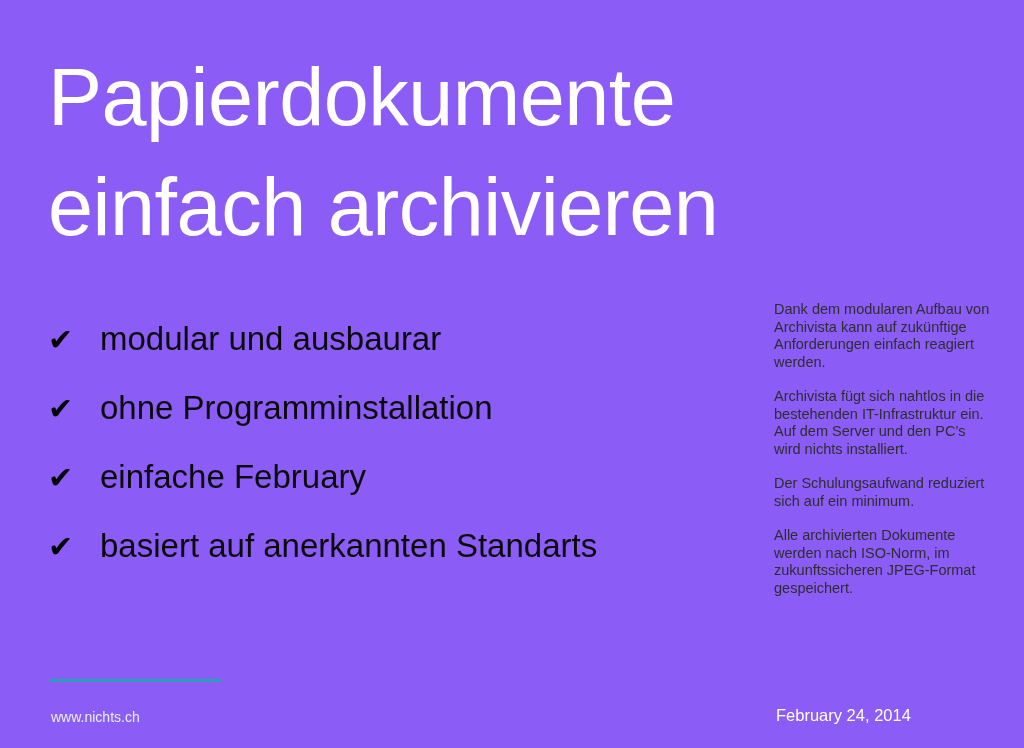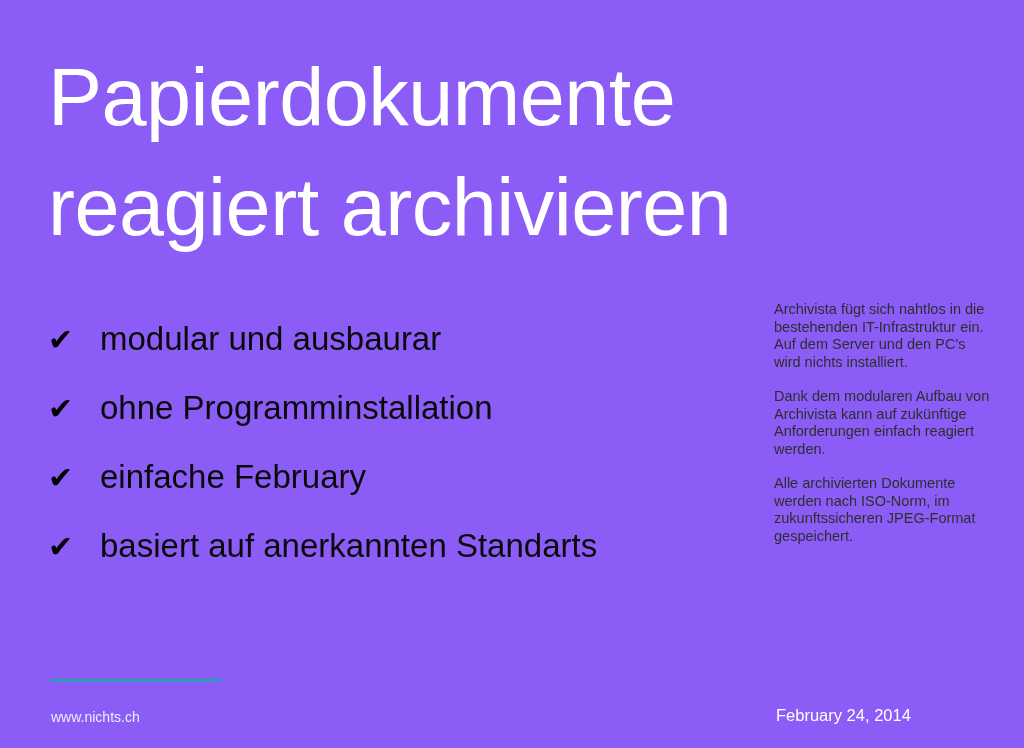--- a/index.html
+++ b/index.html
@@ -120,21 +120,21 @@
     text-align: center;
   }
 </style>
 </head>
 <body>
 
 <div class="slide">
 
   <div class="title-block">
     <div class="title-line">Papierdokumente</div>
-    <div class="title-line">reagiert archivieren</div>
+    <div class="title-line">einfach archivieren</div>
   </div>
 
   <ul class="bullets">
     <li class="bullet-item">
       <span class="bullet-mark">✔</span>
       <span class="bullet-text">modular und ausbaurar</span>
     </li>
     <li class="bullet-item">
       <span class="bullet-mark">✔</span>
       <span class="bullet-text">ohne Programminstallation</span>
@@ -143,22 +143,23 @@
       <span class="bullet-mark">✔</span>
       <span class="bullet-text">einfache February</span>
     </li>
     <li class="bullet-item">
       <span class="bullet-mark">✔</span>
       <span class="bullet-text">basiert auf anerkannten Standarts</span>
     </li>
   </ul>
 
   <div class="sidebar">
+    <p class="sidebar-para">Dank dem modularen Aufbau von Archivista kann auf zukünftige Anforderungen einfach reagiert werden.</p>
     <p class="sidebar-para">Archivista fügt sich nahtlos in die bestehenden IT-Infrastruktur ein. Auf dem Server und den PC’s wird nichts installiert.</p>
-    <p class="sidebar-para">Dank dem modularen Aufbau von Archivista kann auf zukünftige Anforderungen einfach reagiert werden.</p>
+    <p class="sidebar-para">Der Schulungsaufwand reduziert sich auf ein minimum.</p>
     <p class="sidebar-para">Alle archivierten Dokumente werden nach ISO-Norm, im zukunftssicheren JPEG-Format gespeichert.</p>
   </div>
 
   <div class="footer-rule"></div>
   <div class="footer-url">www.nichts.ch</div>
   <div class="footer-date">February 24, 2014</div>
 
 </div>
 
 </body></html>

